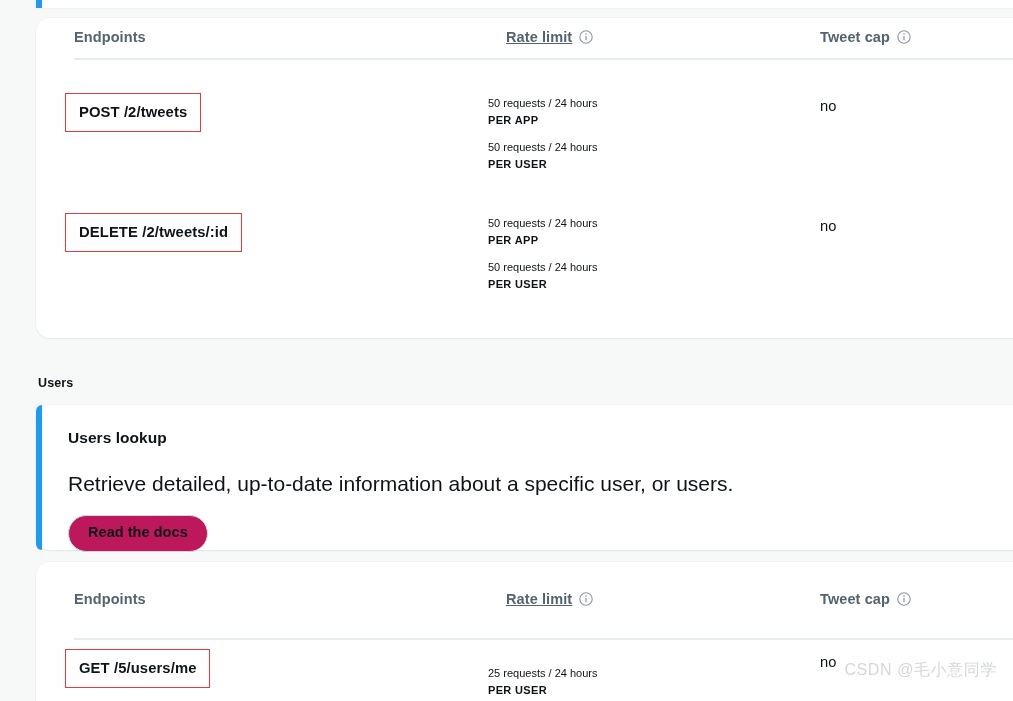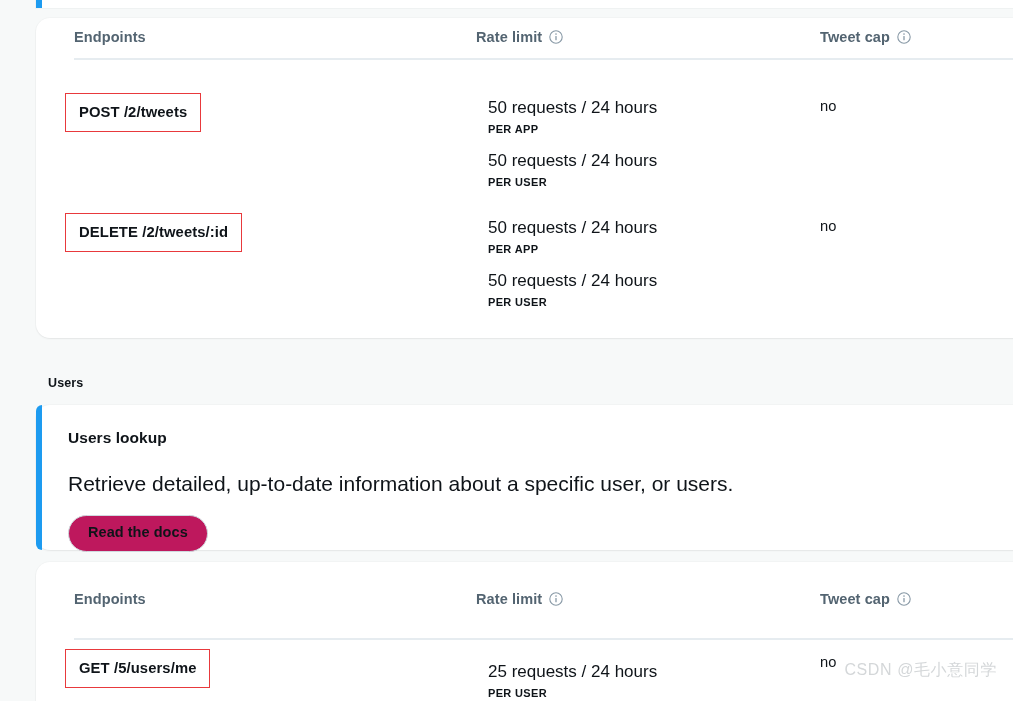--- a/index.html
+++ b/index.html
@@ -77,21 +77,21 @@
     font-size: 14.5px;
     font-weight: bold;
     color: #536471;
     letter-spacing: .1px;
     display: flex;
     align-items: center;
     gap: 7px;
     white-space: nowrap;
   }
   .th-endpoints { left: 38px; justify-content: center; }
-  .th-rate      { left: 440px; }
+  .th-rate      { left: 470px; text-decoration: underline; }
   .th-cap       { left: 784px; }
 
   .info-icon {
     display: inline-block;
     width: 14px;
     height: 14px;
     line-height: 1;
     flex: none;
   }
   .info-icon svg { display: block; }
@@ -130,21 +130,21 @@
   }
 
   .cell-rate {
     position: absolute;
     left: 452px;
     top: 8px;
   }
   .rate-group { margin-bottom: 12px; }
   .rate-group:last-child { margin-bottom: 0; }
   .rate-main {
-    font-size: 17px;
+    font-size: 11px;
     color: #0f1419;
     line-height: 1.45;
     white-space: nowrap;
   }
   .rate-scope {
     font-size: 11px;
     font-weight: bold;
     color: #0f1419;
     letter-spacing: .35px;
     line-height: 1.5;
@@ -156,21 +156,21 @@
     left: 784px;
     top: 8px;
     font-size: 14.7px;
     color: #0f1419;
     line-height: 1.45;
   }
 
   
   .section-label {
     position: absolute;
-    left: 48px;
+    left: 38px;
     font-size: 12.5px;
     font-weight: bold;
     color: #0f1419;
     letter-spacing: .1px;
   }
 
   
   .info-card-body {
     padding: 24px 28px 22px 32px;
   }
@@ -331,21 +331,21 @@
       </div>
       <div class="thead-rule"></div>
     </div>
 
     <div class="row" style="height:120px;">
       <div class="cell-endpoint" style="top:9px;">
         <span class="endpoint-box">
           <span class="endpoint-text">GET /5/users/me</span>
         </span>
       </div>
-      <div class="cell-rate" style="top:20px;">
+      <div class="cell-rate" style="top:26px;">
         <div class="rate-group">
           <div class="rate-main">25 requests / 24 hours</div>
           <div class="rate-scope">PER USER</div>
         </div>
       </div>
       <div class="cell-cap" style="top:12px;">no</div>
     </div>
   </div>
 
   <div class="watermark">CSDN @毛小意同学</div>

